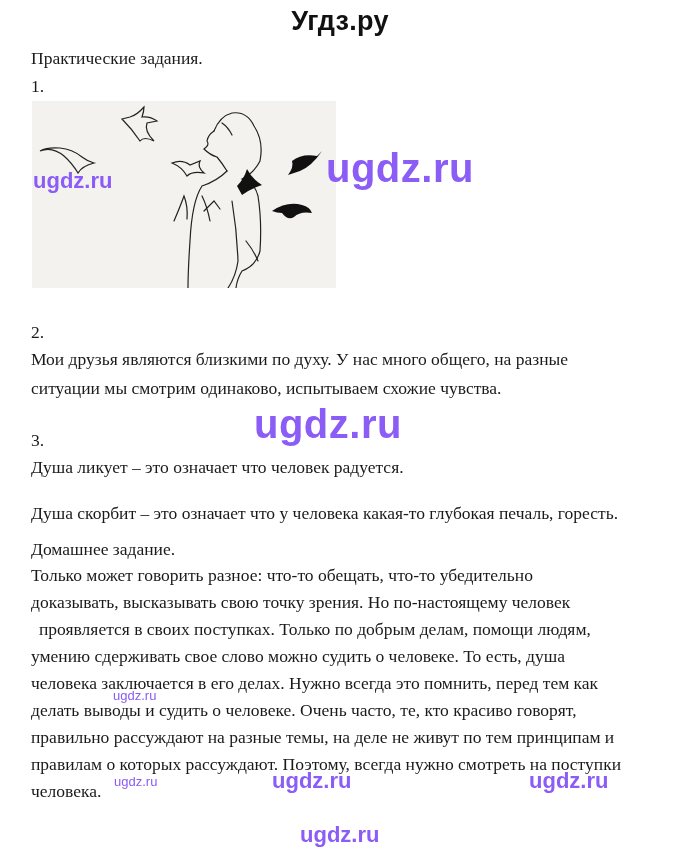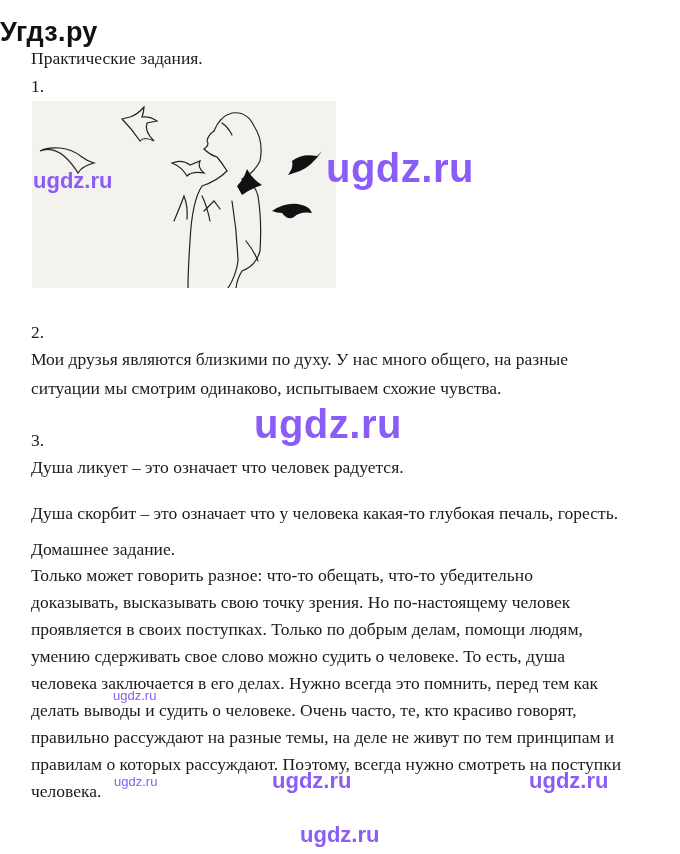--- a/index.html
+++ b/index.html
@@ -1,17 +1,17 @@
 <!DOCTYPE html>
 <html><head>
   <meta charset="utf-8">
   <style>
     html, body { margin: 0; padding: 0; background: #ffffff; }
     body { width: 680px; height: 854px; position: relative; overflow: hidden; color: #111; }
-    .site-title { position: absolute; top: 17px; left: 0; width: 680px; text-align: left;
+    .site-title { position: absolute; top: 6px; left: 0; width: 680px; text-align: center;
       font-family: "Liberation Sans", sans-serif; font-size: 27px; font-weight: bold; color: #111; letter-spacing: 0.3px; }
     .serif { font-family: "Liberation Serif", serif; font-size: 17.5px; color: #1a1a1a; }
     .bold { font-weight: normal; }
     .abs { position: absolute; }
     .line { position: absolute; left: 31px; white-space: nowrap; }
     .wm { position: absolute; font-family: "Liberation Sans", sans-serif; font-weight: bold; color: #8b5cf6; white-space: nowrap; }
     .wm-xl { font-size: 40px; letter-spacing: 0.5px; }
     .wm-l { font-size: 22px; }
     .wm-s { font-size: 13px; font-weight: normal; }
     .illustration { position: absolute; left: 32px; top: 101px; width: 304px; height: 187px; background: #f3f2ef; overflow: hidden; }
@@ -56,21 +56,21 @@
 <div class="line serif" style="top:349px;">Мои друзья являются близкими по духу. У нас много общего, на разные</div>
 <div class="line serif" style="top:378px;">ситуации мы смотрим одинаково, испытываем схожие чувства.</div>
 
 <div class="abs serif bold" style="left:31px; top:430px;">3.</div>
 <div class="line serif" style="top:457px;">Душа ликует – это означает что человек радуется.</div>
 <div class="line serif" style="top:485px;margin-top:18px;">Душа скорбит – это означает что у человека какая-то глубокая печаль, горесть.</div>
 
 <div class="abs serif bold" style="left:31px; top:539px;">Домашнее задание.</div>
 <div class="line serif" style="top:565px;">Только может говорить разное: что-то обещать, что-то убедительно</div>
 <div class="line serif" style="top:592px;">доказывать, высказывать свою точку зрения. Но по-настоящему человек</div>
-<div class="line serif" style="top:619px;">проявляется в своих поступках. Только по добрым делам, помощи людям,</div>
+<div class="line serif" style="top:619px;margin-left:8px;">проявляется в своих поступках. Только по добрым делам, помощи людям,</div>
 <div class="line serif" style="top:646px;">умению сдерживать свое слово можно судить о человеке. То есть, душа</div>
 <div class="line serif" style="top:673px;">человека заключается в его делах. Нужно всегда это помнить, перед тем как</div>
 <div class="line serif" style="top:700px;">делать выводы и судить о человеке. Очень часто, те, кто красиво говорят,</div>
 <div class="line serif" style="top:727px;">правильно рассуждают на разные темы, на деле не живут по тем принципам и</div>
 <div class="line serif" style="top:754px;text-align:center;">правилам о которых рассуждают. Поэтому, всегда нужно смотреть на поступки</div>
 <div class="line serif" style="top:781px;">человека.</div>
 
 <div class="wm wm-l" style="left:33px; top:168px;">ugdz.ru</div>
 <div class="wm wm-xl" style="left:326px; top:146px;">ugdz.ru</div>
 <div class="wm wm-xl" style="left:254px; top:402px;">ugdz.ru</div>

